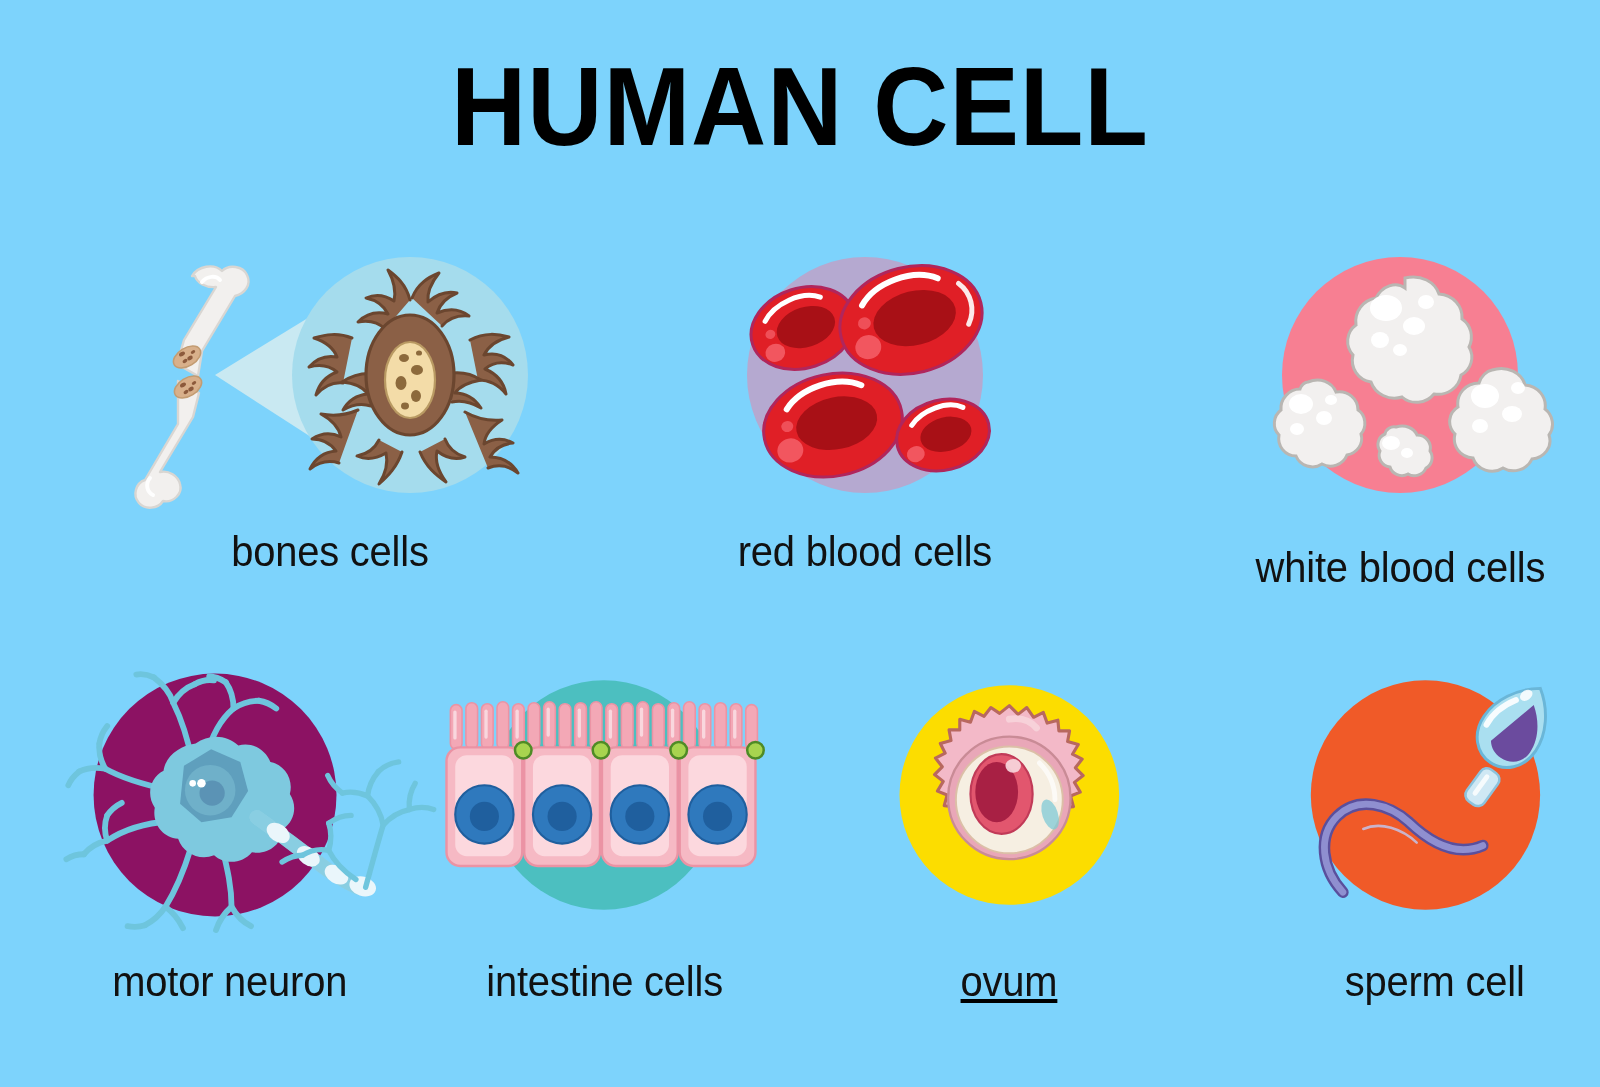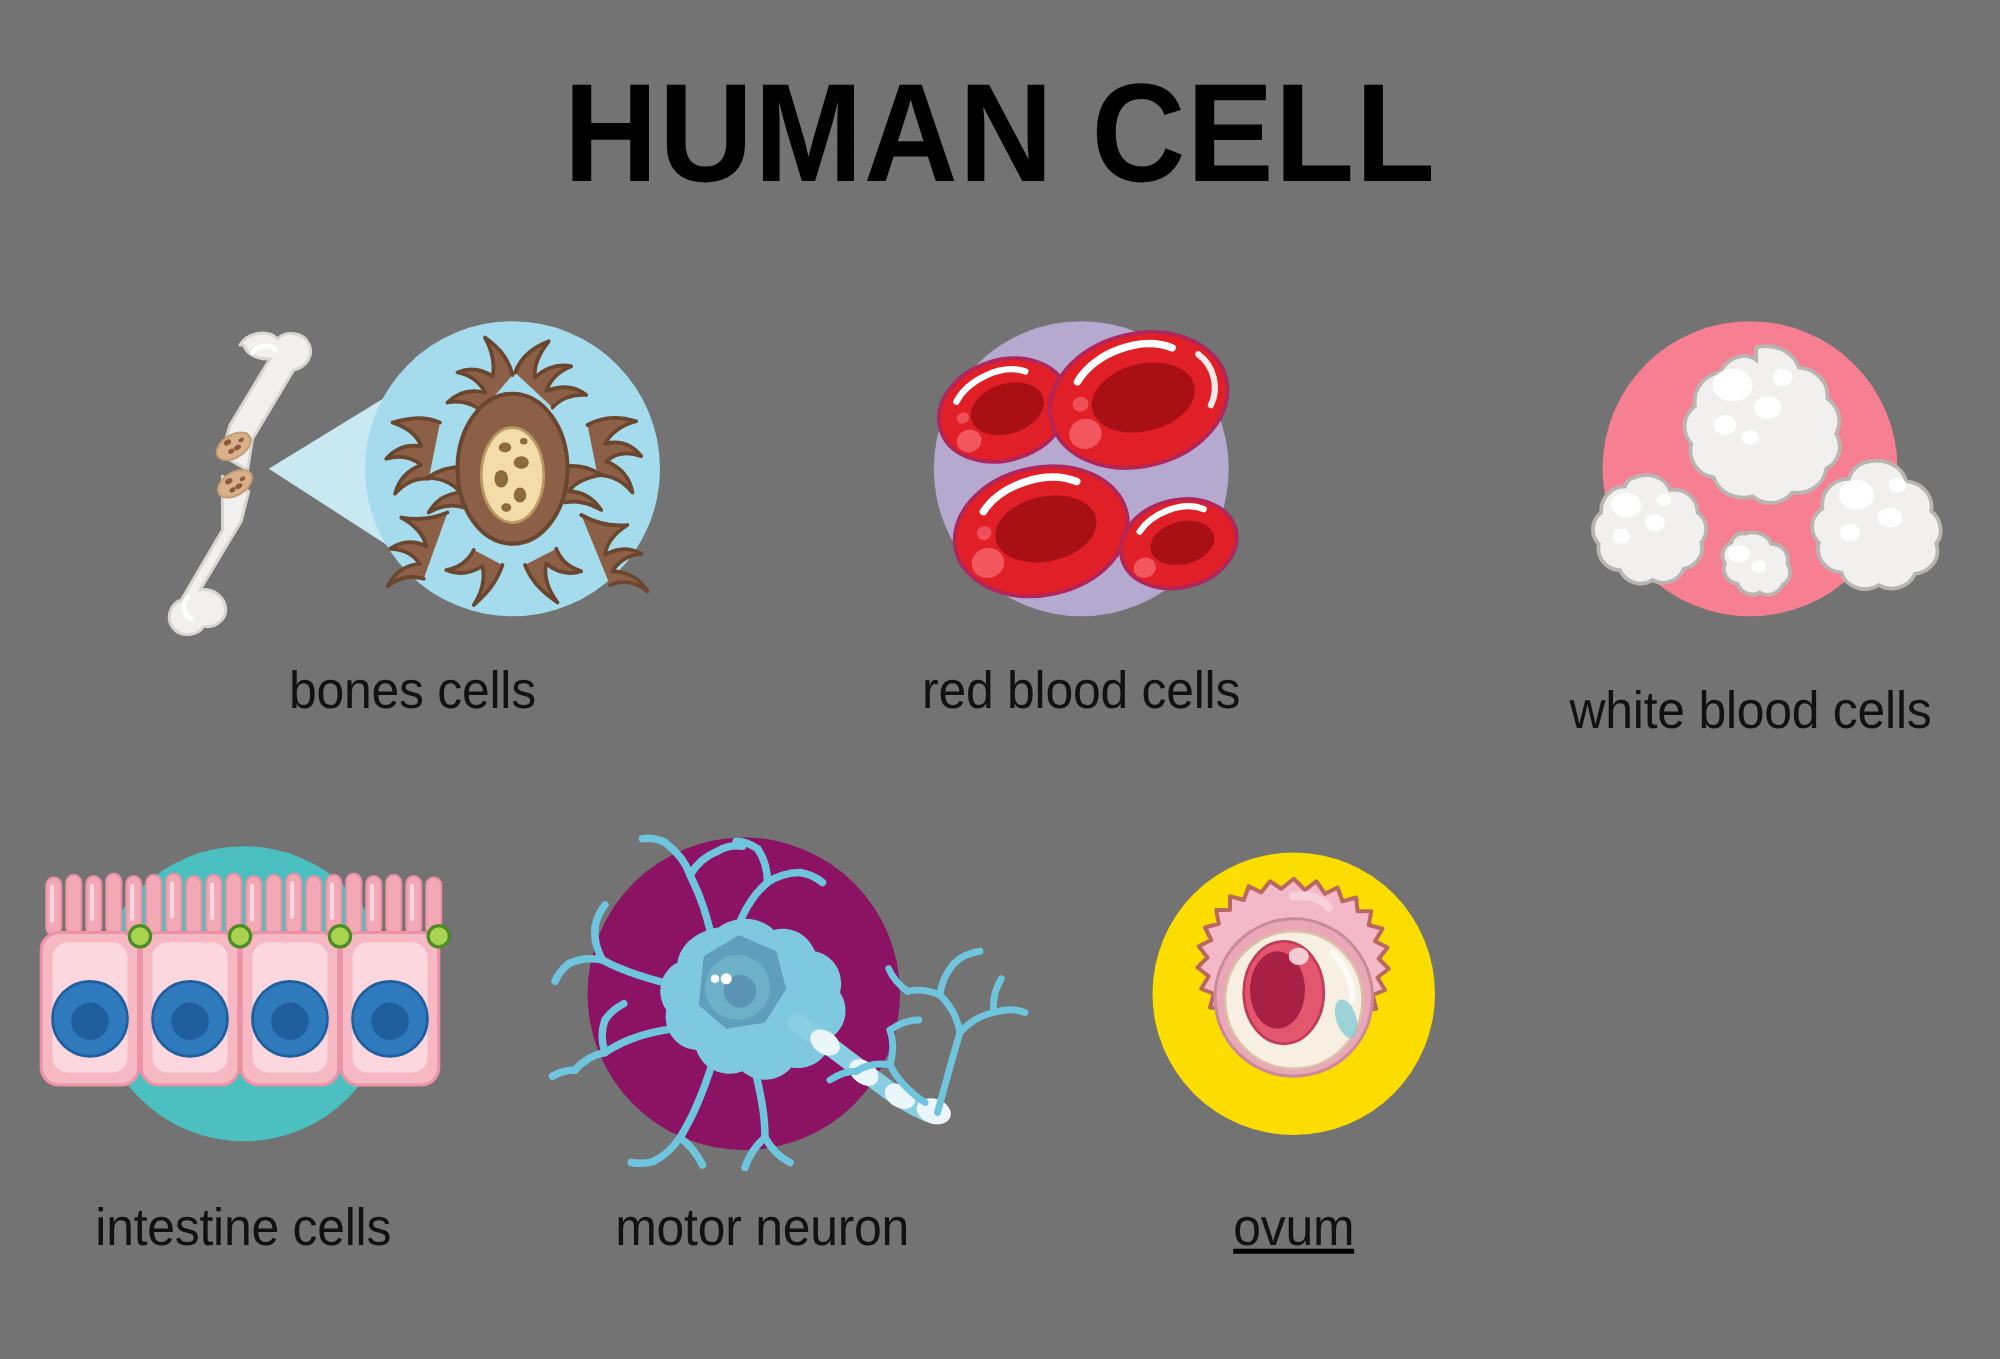--- a/index.html
+++ b/index.html
@@ -7,21 +7,21 @@
     width: 1600px;
     height: 1087px;
     background: #ffffff;
     font-family: "Liberation Sans", sans-serif;
     overflow: hidden;
   }
   #poster {
     position: relative;
     width: 1600px;
     height: 1087px;
-    background: #737373;
+    background: #7dd3fc;
   }
   #poster-title {
     position: absolute;
     top: 48px;
     left: 0;
     width: 1600px;
     text-align: center;
     font-family: "Liberation Sans", sans-serif;
     font-weight: 700;
     font-size: 112px;
@@ -225,20 +225,79 @@
               <ellipse cx="207" cy="213" rx="6" ry="5"></ellipse>
             </g>
           </g>
         </svg>
       </div>
       <div class="cell-label">white blood cells</div>
     </div>
   </div>
 
   <div class="grid-row" id="row-2">
+
+    <div class="cell-card" id="card-neuron">
+      <div class="cell-figure">
+        <svg viewBox="0 0 380 290" xmlns="http://www.w3.org/2000/svg">
+          <circle cx="175" cy="145" r="125" fill="#8c1263"></circle>
+
+          <g stroke="#6ec5dd" stroke-width="6" fill="none" stroke-linecap="round" stroke-linejoin="round">
+            <path d="M152,112 c-6,-30 -12,-46 -20,-62"></path>
+            <path d="M132,50 c-4,-12 -12,-20 -20,-26 M132,50 c6,-10 14,-16 22,-19"></path>
+            <path d="M112,24 c-6,-3 -12,-4 -18,-3 M154,31 c7,-4 13,-5 20,-4"></path>
+            <path d="M166,106 c6,-24 16,-40 28,-50"></path>
+            <path d="M194,56 c0,-11 -3,-20 -8,-27 M194,56 c9,-6 17,-8 26,-8"></path>
+            <path d="M186,29 c-6,-4 -11,-6 -17,-6 M220,48 c7,1 13,4 18,8"></path>
+            <path d="M128,140 c-28,-6 -48,-12 -66,-22"></path>
+            <path d="M62,118 c-10,-2 -19,-1 -27,3 M62,118 c-5,-9 -7,-17 -6,-26"></path>
+            <path d="M35,121 c-5,4 -9,9 -11,14 M56,92 c1,-7 4,-13 8,-18"></path>
+            <path d="M128,172 c-26,2 -46,8 -64,20"></path>
+            <path d="M64,192 c-10,2 -18,7 -24,14 M64,192 c-3,-9 -3,-18 0,-26"></path>
+            <path d="M40,206 c-7,0 -13,2 -18,5 M64,166 c4,-6 9,-10 15,-13"></path>
+            <path d="M150,200 c-8,26 -16,44 -26,60"></path>
+            <path d="M124,260 c-6,9 -13,15 -21,19 M124,260 c8,6 14,14 18,22"></path>
+            <path d="M103,279 c-6,2 -12,2 -18,1"></path>
+            <path d="M182,198 c6,24 10,42 10,62"></path>
+            <path d="M192,260 c5,9 12,16 20,20 M192,260 c-8,7 -13,15 -16,24"></path>
+          </g>
+
+          <path d="M155,92 c14,-10 32,-9 44,2 c14,-4 28,4 33,17 c15,3 24,18 20,33 c8,12 5,28 -7,36 c-1,16 -16,27 -32,24 c-10,12 -28,13 -39,3 c-15,6 -32,-2 -37,-17 c-16,-1 -27,-16 -24,-32 c-9,-13 -5,-31 9,-38 c2,-15 17,-26 33,-28 Z" fill="#7ec9df"></path>
+
+          <path d="M143,115 l28,-17 l30,13 l8,30 l-17,27 l-31,5 l-22,-19 Z" fill="#5f9fbd"></path>
+          <circle cx="170" cy="140" r="26" fill="#6fb0c9"></circle>
+          <circle cx="172" cy="143" r="13" fill="#5b93b5"></circle>
+          <circle cx="161" cy="133" r="4.4" fill="#ffffff"></circle>
+          <circle cx="152" cy="133" r="3.4" fill="#ffffff"></circle>
+
+          <g>
+            <path d="M218,168 c20,14 40,30 62,46 c14,11 28,20 42,26" fill="none" stroke="#9fd6e6" stroke-width="15" stroke-linecap="round"></path>
+            <path d="M218,168 c20,14 40,30 62,46 c14,11 28,20 42,26" fill="none" stroke="#6ec5dd" stroke-width="15" stroke-linecap="round" opacity="0.45"></path>
+            <g fill="#eaf6fb">
+              <ellipse cx="240" cy="184" rx="13" ry="9" transform="rotate(35 240 184)"></ellipse>
+              <ellipse cx="271" cy="208" rx="13" ry="9" transform="rotate(37 271 208)"></ellipse>
+              <ellipse cx="300" cy="227" rx="13" ry="9" transform="rotate(30 300 227)"></ellipse>
+              <ellipse cx="327" cy="239" rx="14" ry="10" transform="rotate(18 327 239)"></ellipse>
+            </g>
+          </g>
+
+          <g stroke="#6ec5dd" stroke-width="5.5" fill="none" stroke-linecap="round" stroke-linejoin="round">
+            <path d="M330,240 c6,-22 12,-44 18,-64"></path>
+            <path d="M348,176 c-2,-12 -8,-22 -16,-30 M348,176 c8,-9 17,-14 27,-16"></path>
+            <path d="M332,146 c-9,-4 -17,-5 -26,-3 M332,146 c1,-10 5,-18 11,-25"></path>
+            <path d="M375,160 c9,-3 17,-3 25,0 M375,160 c-1,-10 1,-19 6,-27"></path>
+            <path d="M306,143 c-7,-5 -12,-11 -15,-18 M343,121 c6,-6 13,-9 21,-10"></path>
+            <path d="M320,232 c-12,-8 -22,-18 -28,-30"></path>
+            <path d="M292,202 c-10,-2 -19,0 -27,5 M292,202 c3,-10 3,-19 0,-28"></path>
+            <path d="M265,207 c-8,0 -15,3 -21,7 M292,174 c7,-5 15,-8 23,-8"></path>
+          </g>
+        </svg>
+      </div>
+      <div class="cell-label">motor neuron</div>
+    </div>
 
     <div class="cell-card" id="card-intestine">
       <div class="cell-figure">
         <svg viewBox="0 0 360 290" xmlns="http://www.w3.org/2000/svg">
           <circle cx="180" cy="145" r="118" fill="#4cbfc0"></circle>
 
           <g fill="#f3a8b6" stroke="#eb93a4" stroke-width="1.6">
             <g>
               <rect x="22" y="52" width="12" height="46" rx="6"></rect>
                 <rect x="38" y="50" width="12" height="48" rx="6"></rect>
@@ -306,79 +365,20 @@
             <circle cx="97" cy="99" r="8.5" fill="#a8d44f" stroke="#4f8b26" stroke-width="2.6"></circle>
             <circle cx="177" cy="99" r="8.5" fill="#a8d44f" stroke="#4f8b26" stroke-width="2.6"></circle>
             <circle cx="257" cy="99" r="8.5" fill="#a8d44f" stroke="#4f8b26" stroke-width="2.6"></circle>
             <circle cx="336" cy="99" r="8.5" fill="#a8d44f" stroke="#4f8b26" stroke-width="2.6"></circle>
           </g>
         </svg>
       </div>
       <div class="cell-label">intestine cells</div>
     </div>
 
-    <div class="cell-card" id="card-neuron">
-      <div class="cell-figure">
-        <svg viewBox="0 0 380 290" xmlns="http://www.w3.org/2000/svg">
-          <circle cx="175" cy="145" r="125" fill="#8c1263"></circle>
-
-          <g stroke="#6ec5dd" stroke-width="6" fill="none" stroke-linecap="round" stroke-linejoin="round">
-            <path d="M152,112 c-6,-30 -12,-46 -20,-62"></path>
-            <path d="M132,50 c-4,-12 -12,-20 -20,-26 M132,50 c6,-10 14,-16 22,-19"></path>
-            <path d="M112,24 c-6,-3 -12,-4 -18,-3 M154,31 c7,-4 13,-5 20,-4"></path>
-            <path d="M166,106 c6,-24 16,-40 28,-50"></path>
-            <path d="M194,56 c0,-11 -3,-20 -8,-27 M194,56 c9,-6 17,-8 26,-8"></path>
-            <path d="M186,29 c-6,-4 -11,-6 -17,-6 M220,48 c7,1 13,4 18,8"></path>
-            <path d="M128,140 c-28,-6 -48,-12 -66,-22"></path>
-            <path d="M62,118 c-10,-2 -19,-1 -27,3 M62,118 c-5,-9 -7,-17 -6,-26"></path>
-            <path d="M35,121 c-5,4 -9,9 -11,14 M56,92 c1,-7 4,-13 8,-18"></path>
-            <path d="M128,172 c-26,2 -46,8 -64,20"></path>
-            <path d="M64,192 c-10,2 -18,7 -24,14 M64,192 c-3,-9 -3,-18 0,-26"></path>
-            <path d="M40,206 c-7,0 -13,2 -18,5 M64,166 c4,-6 9,-10 15,-13"></path>
-            <path d="M150,200 c-8,26 -16,44 -26,60"></path>
-            <path d="M124,260 c-6,9 -13,15 -21,19 M124,260 c8,6 14,14 18,22"></path>
-            <path d="M103,279 c-6,2 -12,2 -18,1"></path>
-            <path d="M182,198 c6,24 10,42 10,62"></path>
-            <path d="M192,260 c5,9 12,16 20,20 M192,260 c-8,7 -13,15 -16,24"></path>
-          </g>
-
-          <path d="M155,92 c14,-10 32,-9 44,2 c14,-4 28,4 33,17 c15,3 24,18 20,33 c8,12 5,28 -7,36 c-1,16 -16,27 -32,24 c-10,12 -28,13 -39,3 c-15,6 -32,-2 -37,-17 c-16,-1 -27,-16 -24,-32 c-9,-13 -5,-31 9,-38 c2,-15 17,-26 33,-28 Z" fill="#7ec9df"></path>
-
-          <path d="M143,115 l28,-17 l30,13 l8,30 l-17,27 l-31,5 l-22,-19 Z" fill="#5f9fbd"></path>
-          <circle cx="170" cy="140" r="26" fill="#6fb0c9"></circle>
-          <circle cx="172" cy="143" r="13" fill="#5b93b5"></circle>
-          <circle cx="161" cy="133" r="4.4" fill="#ffffff"></circle>
-          <circle cx="152" cy="133" r="3.4" fill="#ffffff"></circle>
-
-          <g>
-            <path d="M218,168 c20,14 40,30 62,46 c14,11 28,20 42,26" fill="none" stroke="#9fd6e6" stroke-width="15" stroke-linecap="round"></path>
-            <path d="M218,168 c20,14 40,30 62,46 c14,11 28,20 42,26" fill="none" stroke="#6ec5dd" stroke-width="15" stroke-linecap="round" opacity="0.45"></path>
-            <g fill="#eaf6fb">
-              <ellipse cx="240" cy="184" rx="13" ry="9" transform="rotate(35 240 184)"></ellipse>
-              <ellipse cx="271" cy="208" rx="13" ry="9" transform="rotate(37 271 208)"></ellipse>
-              <ellipse cx="300" cy="227" rx="13" ry="9" transform="rotate(30 300 227)"></ellipse>
-              <ellipse cx="327" cy="239" rx="14" ry="10" transform="rotate(18 327 239)"></ellipse>
-            </g>
-          </g>
-
-          <g stroke="#6ec5dd" stroke-width="5.5" fill="none" stroke-linecap="round" stroke-linejoin="round">
-            <path d="M330,240 c6,-22 12,-44 18,-64"></path>
-            <path d="M348,176 c-2,-12 -8,-22 -16,-30 M348,176 c8,-9 17,-14 27,-16"></path>
-            <path d="M332,146 c-9,-4 -17,-5 -26,-3 M332,146 c1,-10 5,-18 11,-25"></path>
-            <path d="M375,160 c9,-3 17,-3 25,0 M375,160 c-1,-10 1,-19 6,-27"></path>
-            <path d="M306,143 c-7,-5 -12,-11 -15,-18 M343,121 c6,-6 13,-9 21,-10"></path>
-            <path d="M320,232 c-12,-8 -22,-18 -28,-30"></path>
-            <path d="M292,202 c-10,-2 -19,0 -27,5 M292,202 c3,-10 3,-19 0,-28"></path>
-            <path d="M265,207 c-8,0 -15,3 -21,7 M292,174 c7,-5 15,-8 23,-8"></path>
-          </g>
-        </svg>
-      </div>
-      <div class="cell-label">motor neuron</div>
-    </div>
-
     <div class="cell-card" id="card-ovum">
       <div class="cell-figure">
         <svg viewBox="0 0 330 290" xmlns="http://www.w3.org/2000/svg">
           <circle cx="165" cy="145" r="113" fill="#fcdd00"></circle>
 
           <g transform="translate(165,145)">
             <path d="M0,-92 L9,-83 L18,-90 L25,-80 L35,-85 L39,-74 L50,-77 L51,-66 L62,-66 L60,-55 L71,-52 L65,-42 L75,-37 L68,-28 L76,-20 L67,-13 L73,-3 L63,1 L66,12 L55,13 L55,24 L44,22 L41,33 L31,29 L24,38 L15,32 L6,39 L0,30 L-8,38 L-16,31 L-25,37 L-31,27 L-42,32 L-45,21 L-56,23 L-56,12 L-67,11 L-64,0 L-74,-4 L-68,-14 L-77,-21 L-69,-29 L-76,-38 L-66,-43 L-71,-53 L-60,-56 L-62,-67 L-51,-67 L-51,-78 L-40,-75 L-36,-86 L-26,-81 L-19,-90 L-10,-84 Z" fill="#f3b9c8" stroke="#b8685f" stroke-width="3.2" stroke-linejoin="round"></path>
             <path d="M0,-78 c12,-2 22,2 28,9" fill="none" stroke="#f8d9df" stroke-width="7" stroke-linecap="round" opacity="0.75"></path>
           </g>
 
@@ -390,14 +390,40 @@
 
           <ellipse cx="157" cy="144" rx="32" ry="41" fill="#e2566e" stroke="#c13a58" stroke-width="2.2"></ellipse>
           <ellipse cx="152" cy="142" rx="22" ry="31" fill="#a82044"></ellipse>
           <ellipse cx="169" cy="115" rx="8" ry="7" fill="#f8d9df" opacity="0.9"></ellipse>
           <path d="M196,112 c10,10 16,24 16,38" fill="none" stroke="#ffffff" stroke-width="5" stroke-linecap="round" opacity="0.7"></path>
         </svg>
       </div>
       <div class="cell-label">ovum</div>
     </div>
 
+    <div class="cell-card" id="card-sperm">
+      <div class="cell-figure">
+        <svg viewBox="0 0 340 290" xmlns="http://www.w3.org/2000/svg">
+          <circle cx="160" cy="145" r="118" fill="#f05a28"></circle>
+
+          <g>
+            <path d="M75,245 c-22,-24 -26,-58 -6,-78 c22,-22 54,-12 74,6 c22,21 48,36 76,24" fill="none" stroke="#5a4f9c" stroke-width="12" stroke-linecap="round"></path>
+            <path d="M75,245 c-22,-24 -26,-58 -6,-78 c22,-22 54,-12 74,6 c22,21 48,36 76,24" fill="none" stroke="#8f8fd0" stroke-width="7" stroke-linecap="round"></path>
+            <path d="M96,180 c18,-8 40,0 55,14" fill="none" stroke="#c3c3e8" stroke-width="2.6" stroke-linecap="round" opacity="0.85"></path>
+          </g>
+
+          <g transform="translate(228,124) rotate(36)">
+            <rect x="-11" y="-4" width="22" height="40" rx="8" fill="#cfe8f4" stroke="#8cc3dd" stroke-width="2.6"></rect>
+            <rect x="-5" y="2" width="5" height="26" rx="2.5" fill="#ffffff" opacity="0.8"></rect>
+          </g>
+
+          <g transform="translate(248,80) rotate(34)">
+            <path d="M0,-54 c20,14 32,36 32,56 c0,22 -15,36 -32,36 c-17,0 -32,-14 -32,-36 c0,-20 12,-42 32,-56 Z" fill="#aadff0" stroke="#6ab6d8" stroke-width="3"></path>
+            <path d="M4,-36 c16,12 24,28 24,42 c0,14 -10,22 -22,22 c-7,0 -14,-3 -18,-9 Z" fill="#6b4b9e"></path>
+            <path d="M-14,-30 c-8,12 -12,26 -11,38" fill="none" stroke="#ffffff" stroke-width="6" stroke-linecap="round" opacity="0.9"></path>
+            <ellipse cx="-8" cy="-40" rx="5" ry="7" transform="rotate(20 -8 -40)" fill="#ffffff" opacity="0.85"></ellipse>
+          </g>
+        </svg>
+      </div>
+      <div class="cell-label">sperm cell</div>
+    </div>
   </div>
 </div>
 
 </body></html>

